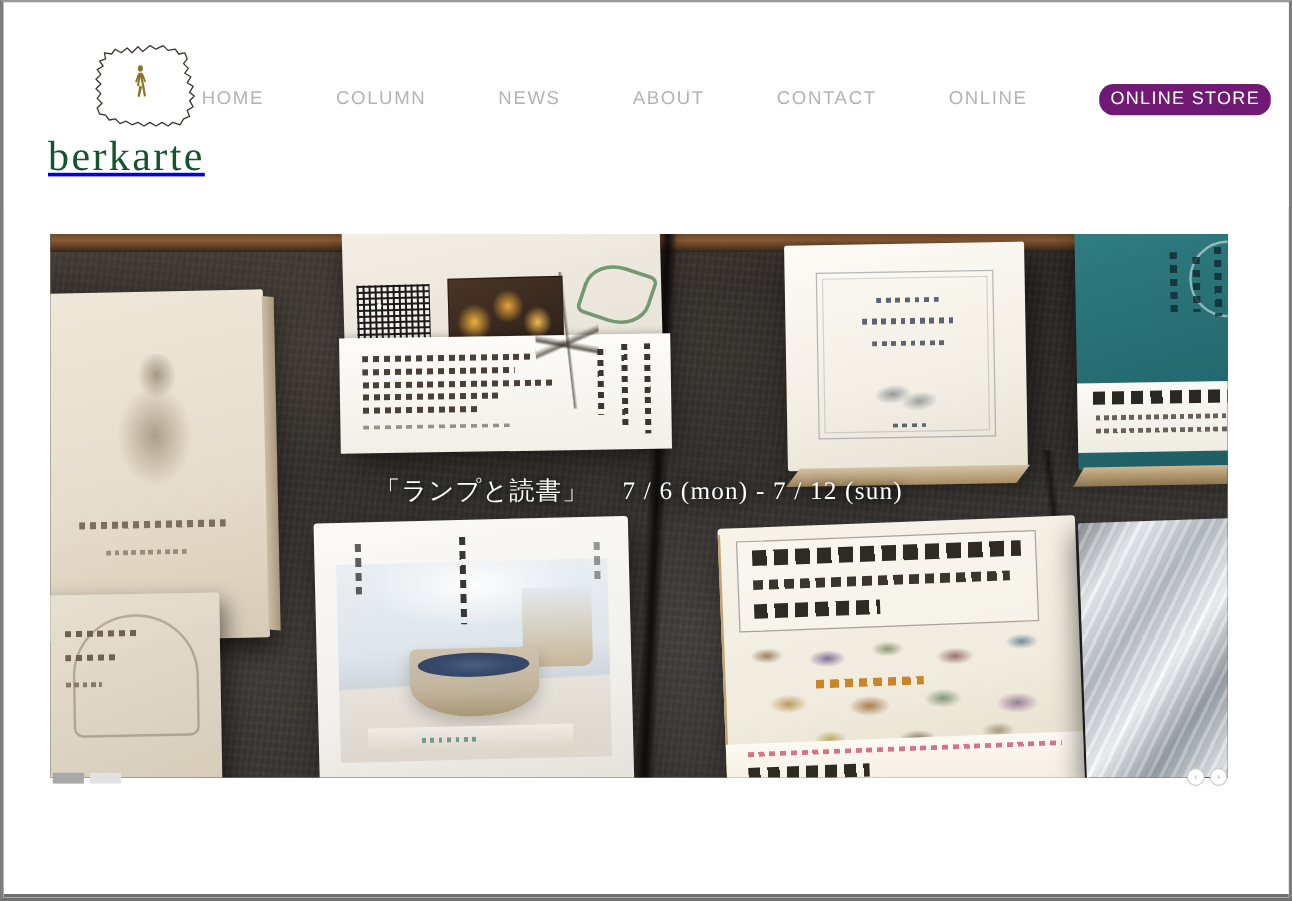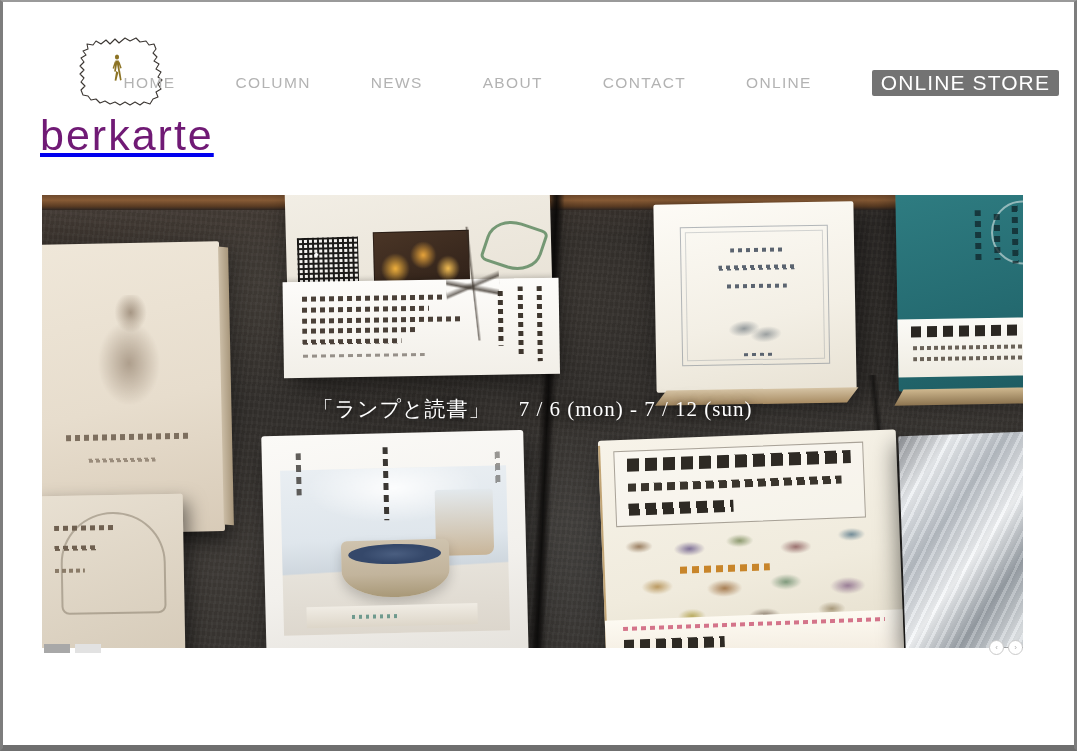--- a/index.html
+++ b/index.html
@@ -40,24 +40,24 @@
 
   #logo-mark {
     width: 108px;
     height: 78px;
     margin-left: 30px;
     position: relative;
   }
   #logo-mark svg { display: block; }
 
   #logo-wordmark {
-    font-family: Liberation Sans, sans-serif;
-    font-size: 43px;
+    font-family: Liberation Serif, serif;
+    font-size: 35px;
     letter-spacing: 2.0px;
-    color: #701a75;
+    color: #14532d;
     margin-top: 3px;
     margin-left: 0px;
     font-weight: 400;
     line-height: 1.05;
   }
 
   
   #nav {
     position: absolute;
     right: 15px;
@@ -75,27 +75,27 @@
     text-decoration: none;
     padding: 0 0;
     margin-right: 44px;
     white-space: nowrap;
     line-height: 24px;
     cursor: pointer;
   }
   .nav-item:last-child { margin-right: 0; }
 
   .nav-item.store {
-    background: #737373;
+    background: #701a75;
     color: #ffffff;
     padding: 3px 9px 4px 9px;
-    border-radius: 2px;
+    border-radius: 12px;
     margin-right: 0;
     letter-spacing: 1.1px;
-    font-size: 21px;
+    font-size: 15px;
     line-height: 19px;
   }
 
   
   #hero-wrap {
     position: absolute;
     left: 39px;
     top: 193px;
     width: 981px;
     height: 571px;

